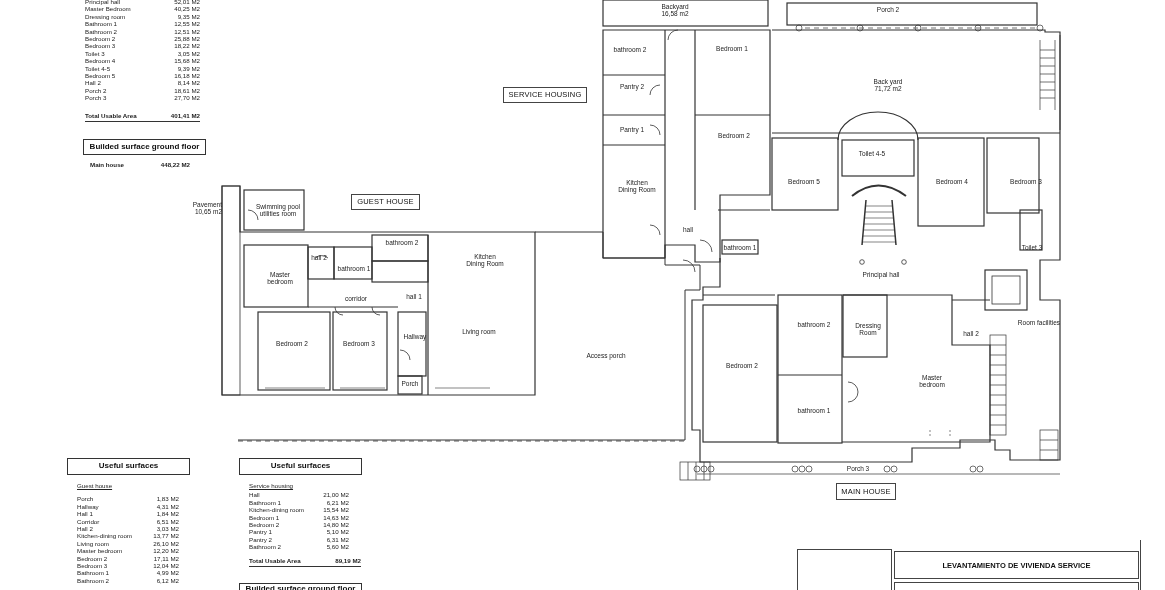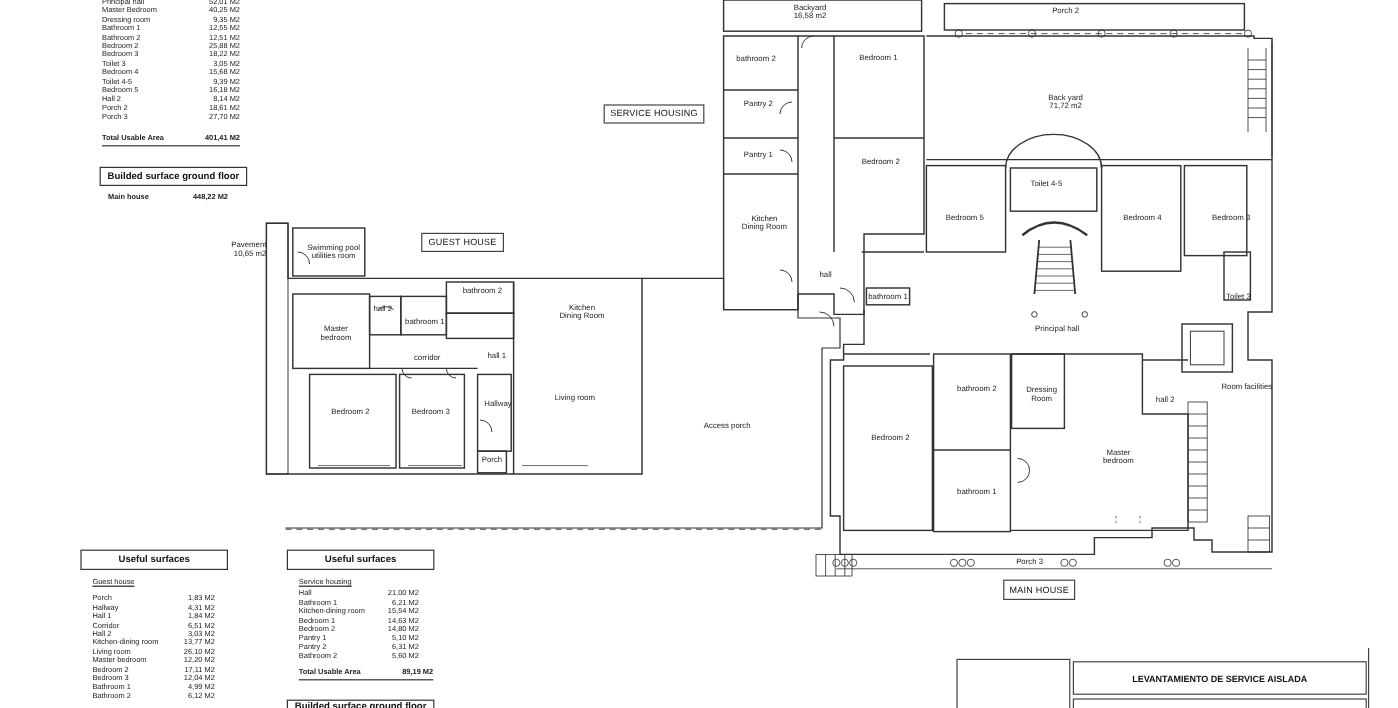--- a/index.html
+++ b/index.html
@@ -334,21 +334,21 @@
     </div>
   <div class="row bold" style="margin-top:6px; border-bottom:1px solid #333; padding-bottom:2px; width:112px;">
       <span class="k">Total Usable Area</span>
       <span class="v">89,19 M2</span>
     </div>
 </div>
 <div class="boxtitle" style="left:239px; top:583px; width:123px; height:16px; overflow:hidden; line-height:10px;">Builded surface ground floor</div>
 
 <div class="abs" style="left:797px; top:549px; width:95px; height:45px; border:1px solid #444;"></div>
 <div class="abs" style="left:894px; top:551px; width:245px; height:28px; border:1.5px solid #444; display:flex; align-items:center; justify-content:center;">
-  <span style="font-size:7.5px; font-weight:bold;">LEVANTAMIENTO DE SERVICE AISLADA</span>
+  <span style="font-size:7.5px; font-weight:bold;">LEVANTAMIENTO DE VIVIENDA SERVICE</span>
 </div>
 <div class="abs" style="left:894px; top:582px; width:245px; height:12px; border:1.5px solid #444;"></div>
 <div class="abs" style="left:1140px; top:540px; width:1px; height:50px; background:#444;"></div>
 
 <div class="tag" style="left:503px; top:87px; width:84px; height:16px; line-height:14px;">SERVICE HOUSING</div>
 <div class="tag" style="left:351px; top:194px; width:69px; height:16px; line-height:14px;">GUEST HOUSE</div>
 <div class="tag" style="left:836px; top:483px; width:60px; height:17px; line-height:15px;">MAIN HOUSE</div>
 
 <div class="lbl" style="left:660px; top:3px; width:30px;"><span>Backyard</span><br><span>16,58 m2</span></div>
 <div class="lbl" style="left:610px; top:46px; width:40px;">bathroom 2</div>

